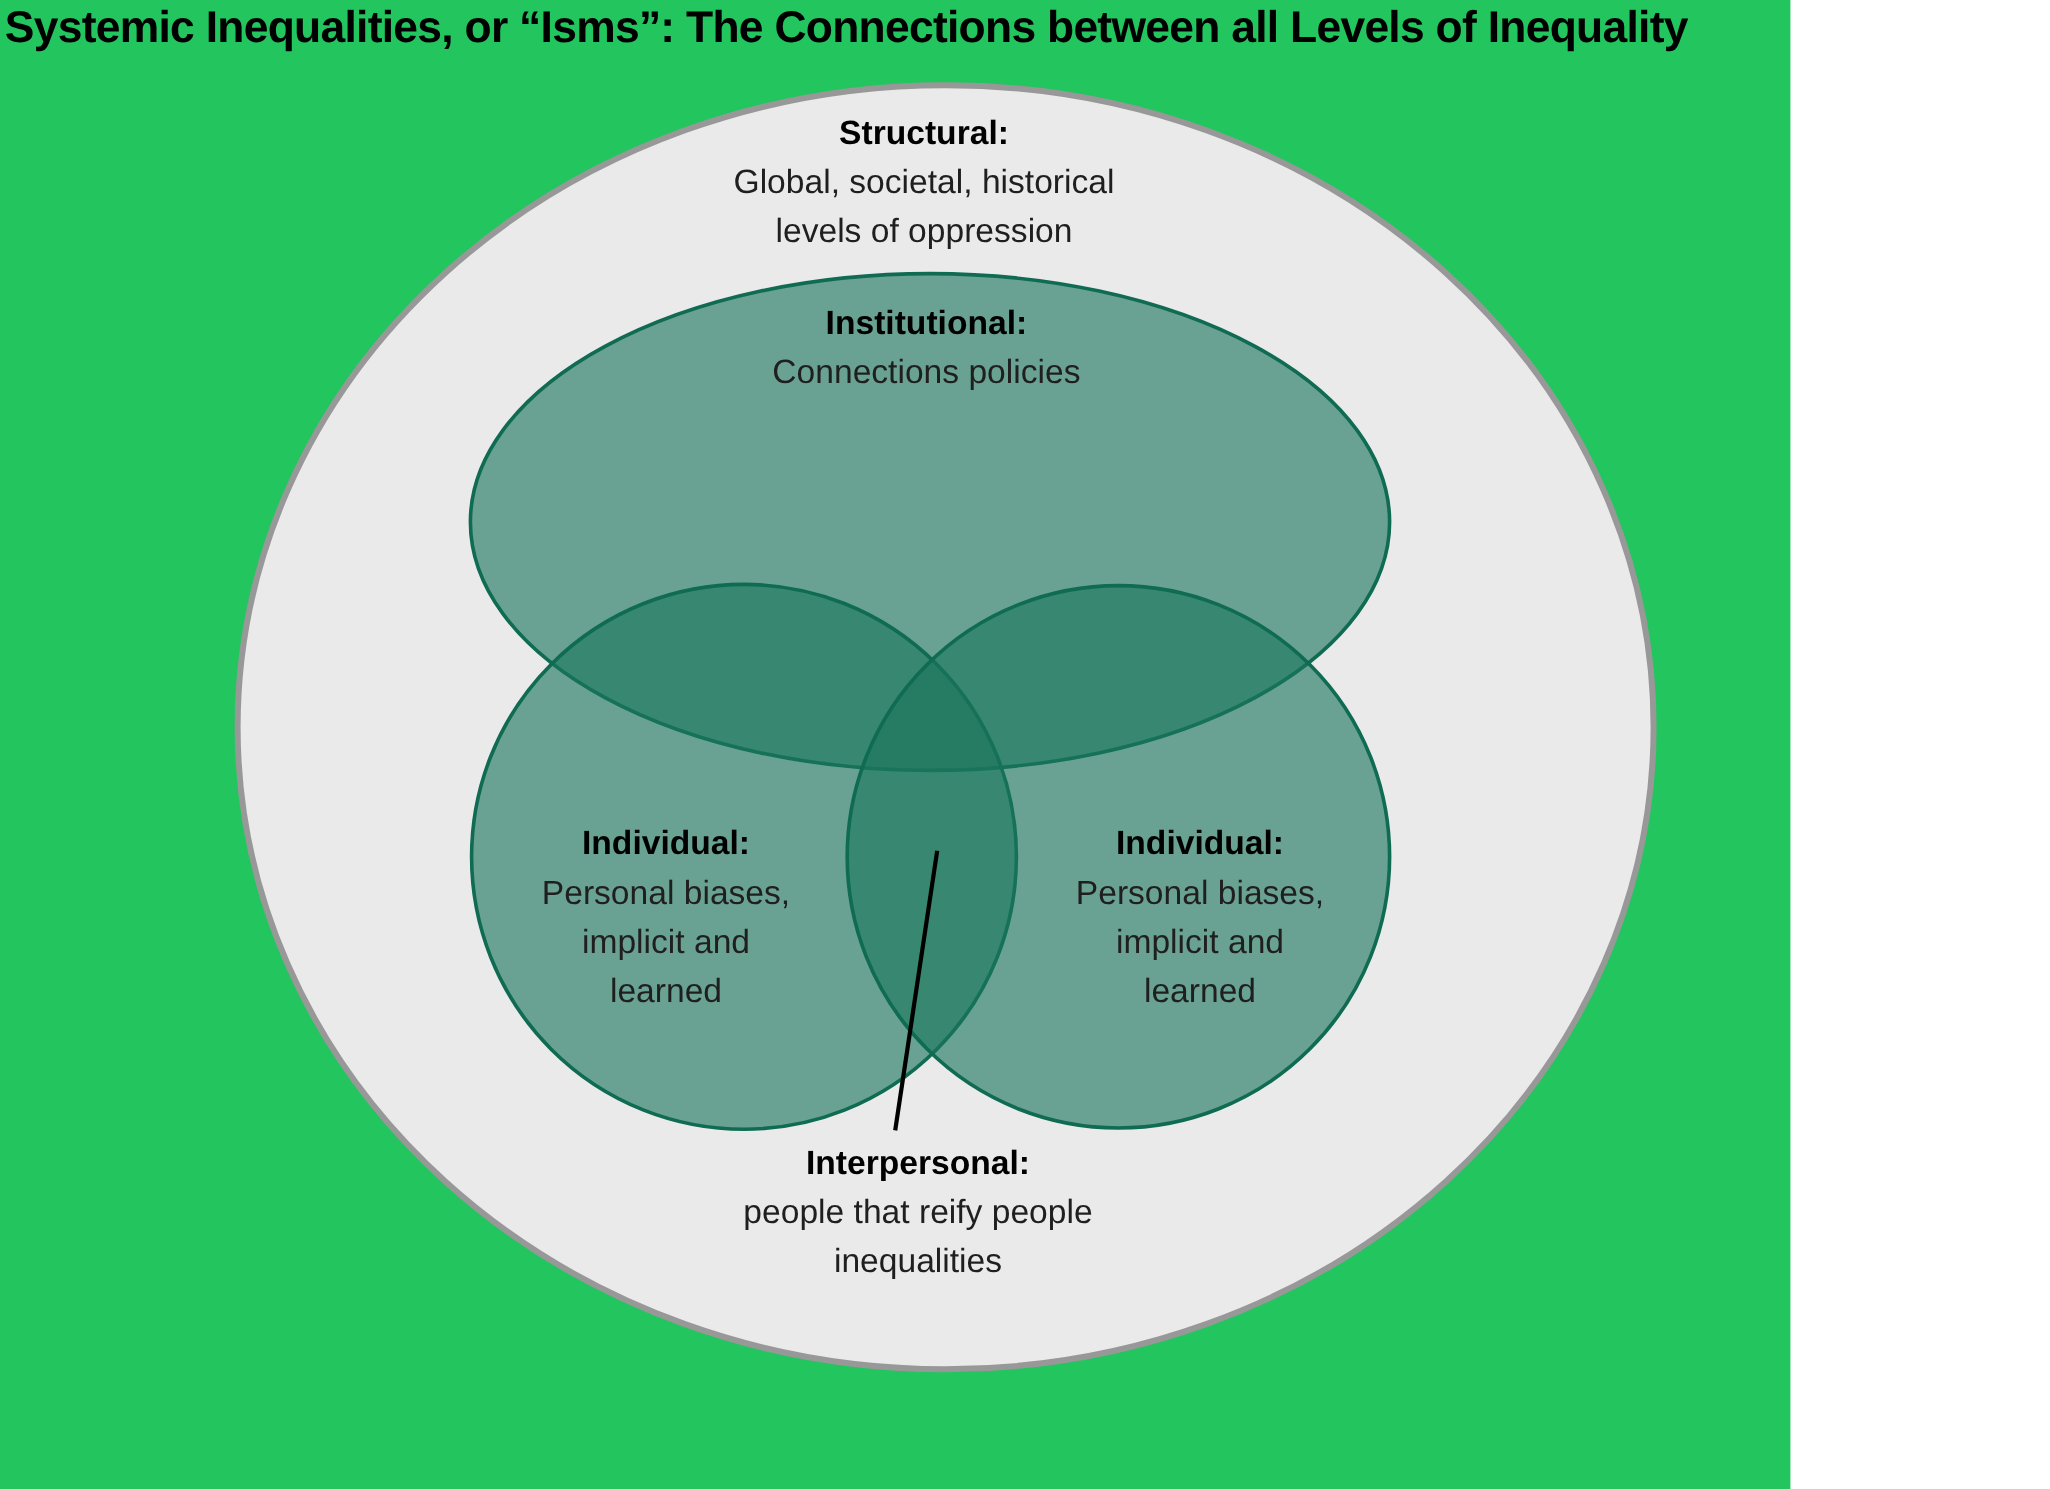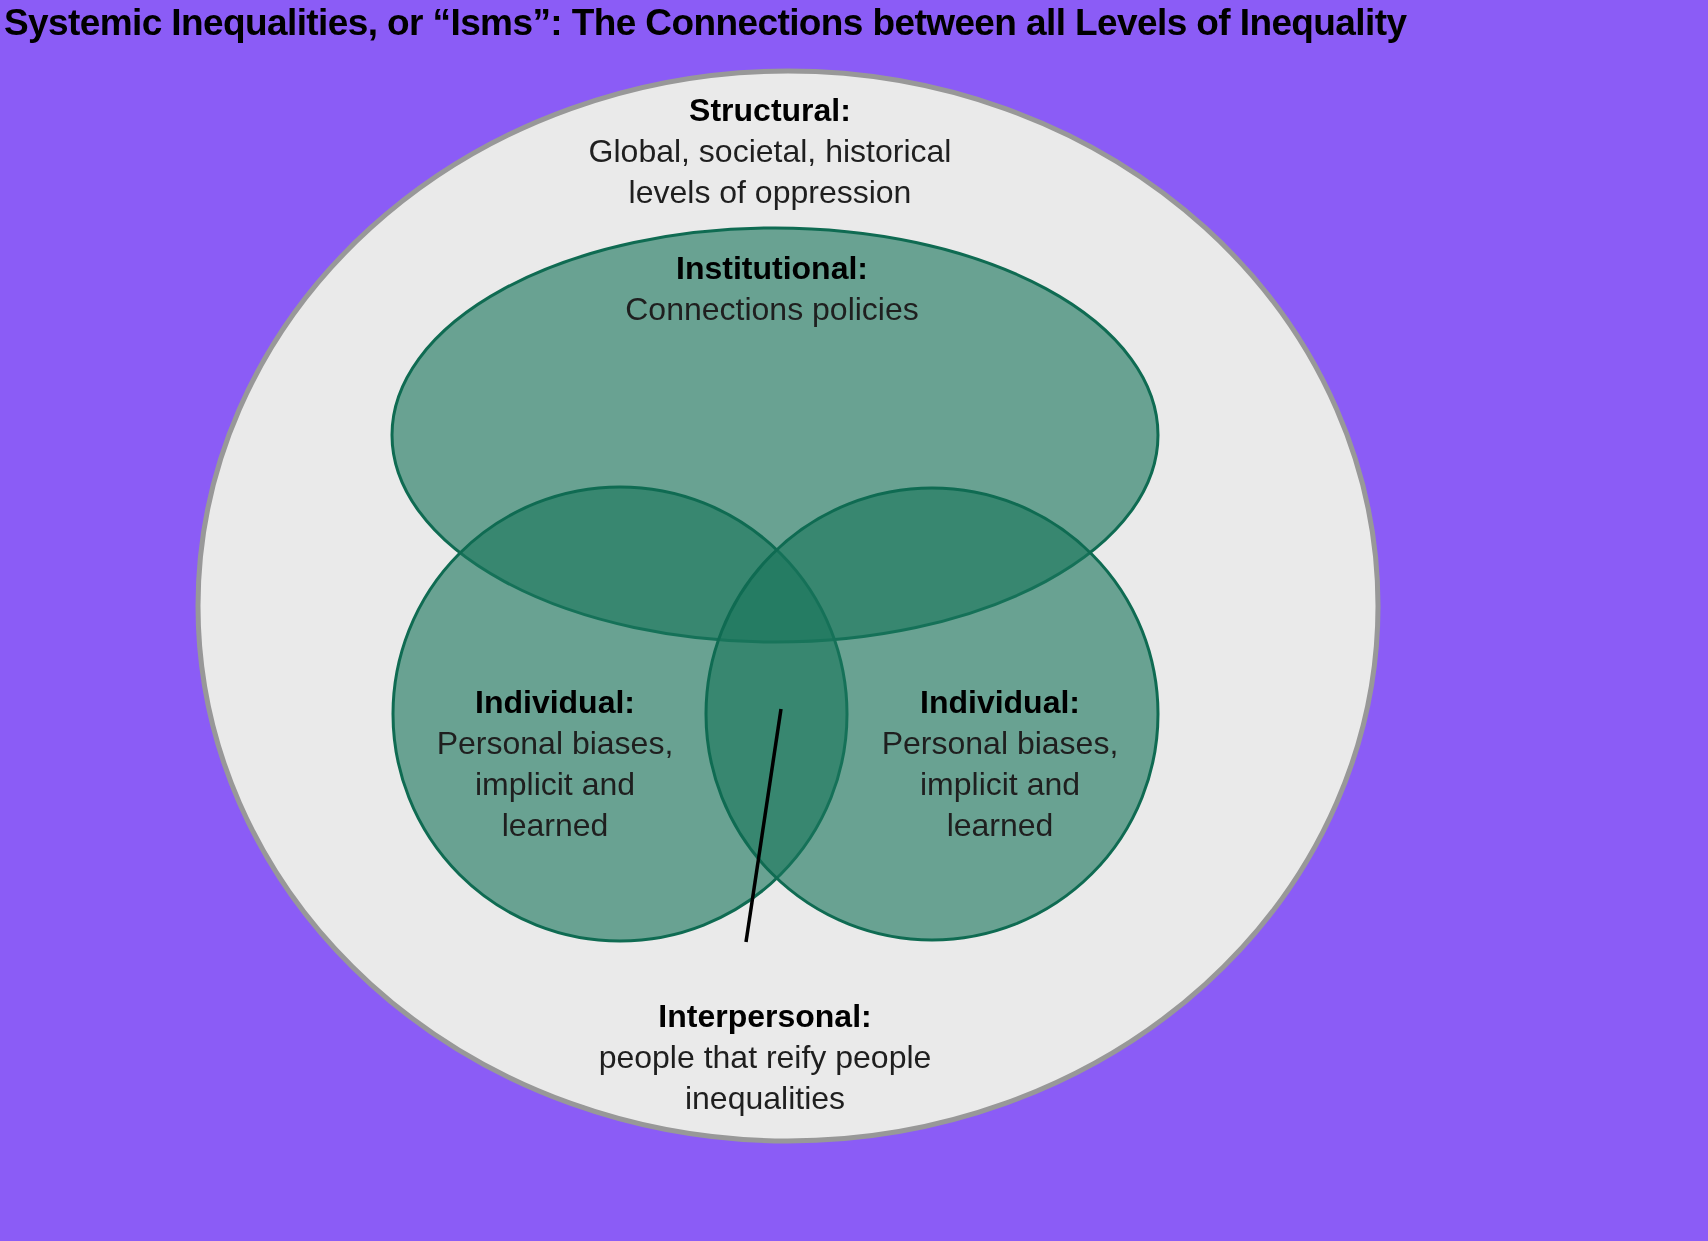--- a/index.html
+++ b/index.html
@@ -3,23 +3,23 @@
 <meta charset="utf-8">
 <style>
   html, body {
     margin: 0;
     padding: 0;
     background: #ffffff;
     font-family: "Liberation Sans", sans-serif;
   }
   #stage {
     position: relative;
-    width: 1708px;
+    width: 1492px;
     height: 1241px;
-    background: #8b5cf6;
+    background: #22c55e;
     overflow: hidden;
   }
   #figure-title {
     position: absolute;
     top: 2px;
     left: 4px;
     width: 1700px;
     font-size: 37px;
     font-weight: bold;
     letter-spacing: -0.6px;
@@ -41,21 +41,21 @@
     stroke: var(--venn_stroke, #0f6b52);
     stroke-width: 3;
   }
   .pointer-line {
     stroke: #000000;
     stroke-width: 3.5;
   }
   .label {
     position: absolute;
     text-align: center;
-    font-size: 32px;
+    font-size: 28px;
     line-height: 41px;
     color: #1f1f1f;
   }
   .label .h {
     display: block;
     font-weight: bold;
     color: #000000;
   }
   .label .ln {
     display: block;
@@ -100,19 +100,19 @@
     <span class="ln">learned</span>
   </div>
 
   <div class="label" style="left:800px; top:682px; width:400px;">
     <span class="h">Individual:</span>
     <span class="ln">Personal biases,</span>
     <span class="ln">implicit and</span>
     <span class="ln">learned</span>
   </div>
 
-  <div class="label" style="left:465px; top:948px; width:600px;margin-top:48px;">
+  <div class="label" style="left:465px; top:948px; width:600px;">
     <span class="h">Interpersonal:</span>
     <span class="ln">people that reify people</span>
     <span class="ln">inequalities</span>
   </div>
 
 </div>
 
 </body></html>

